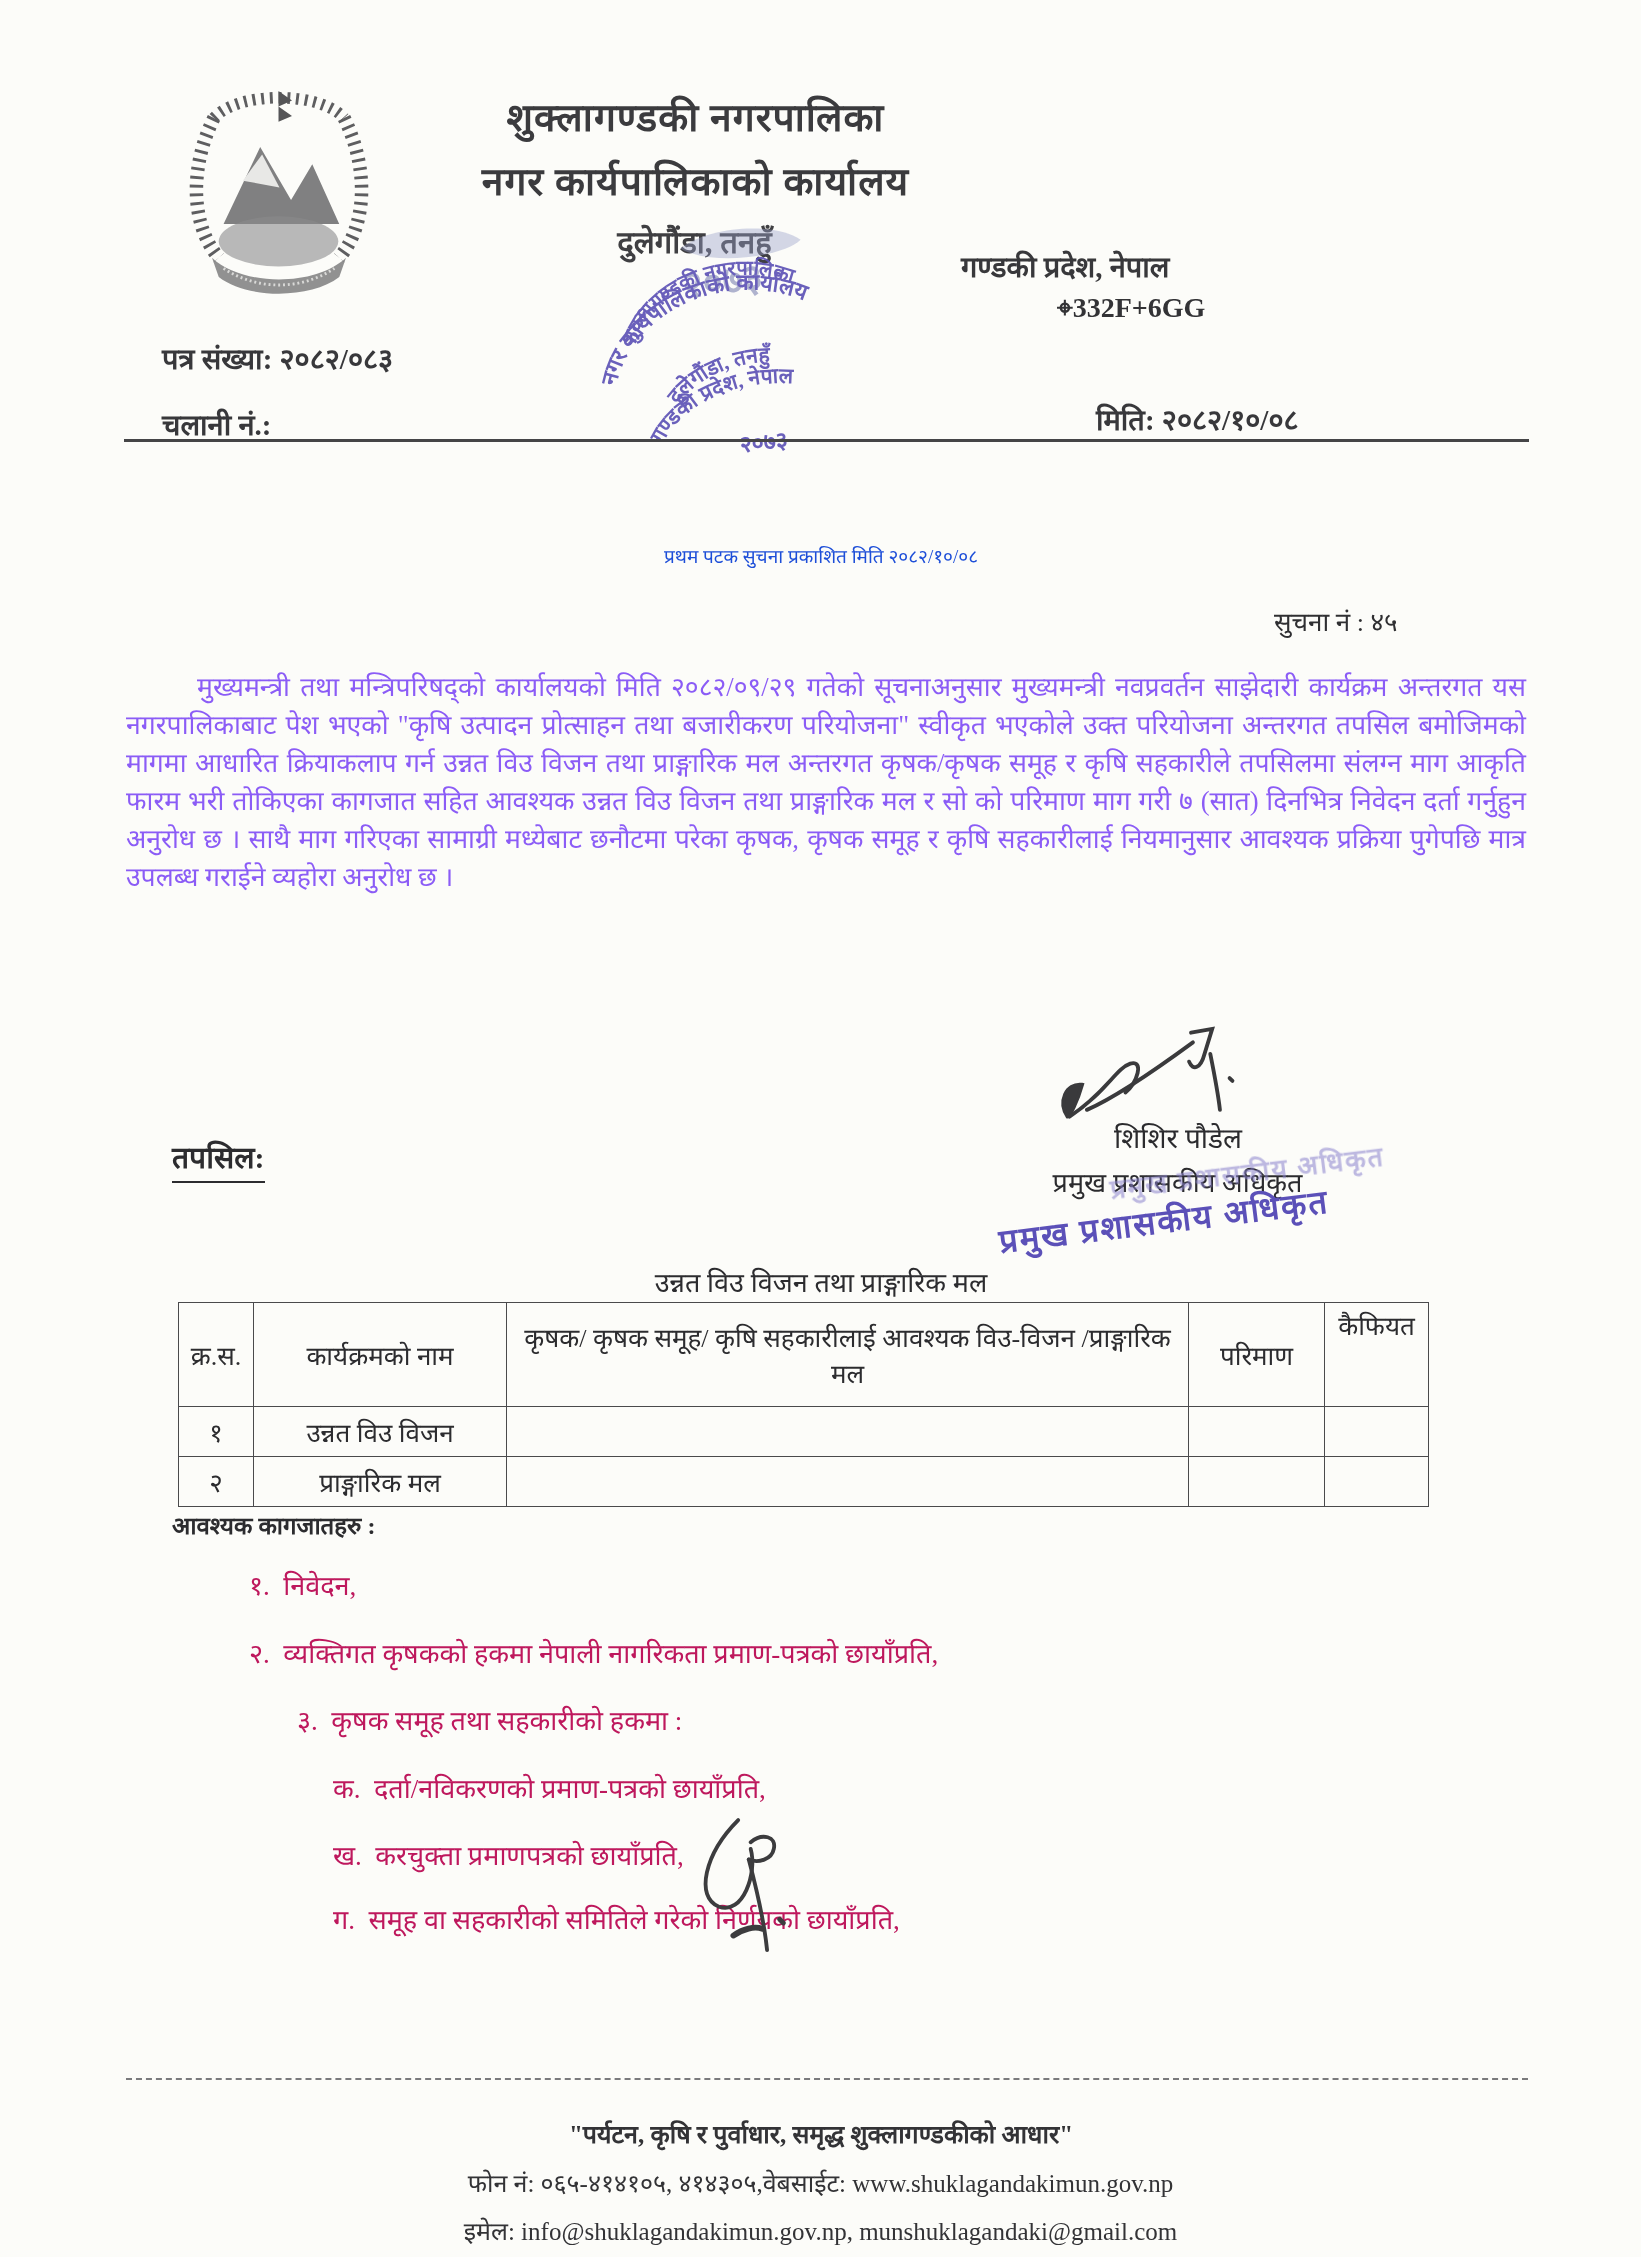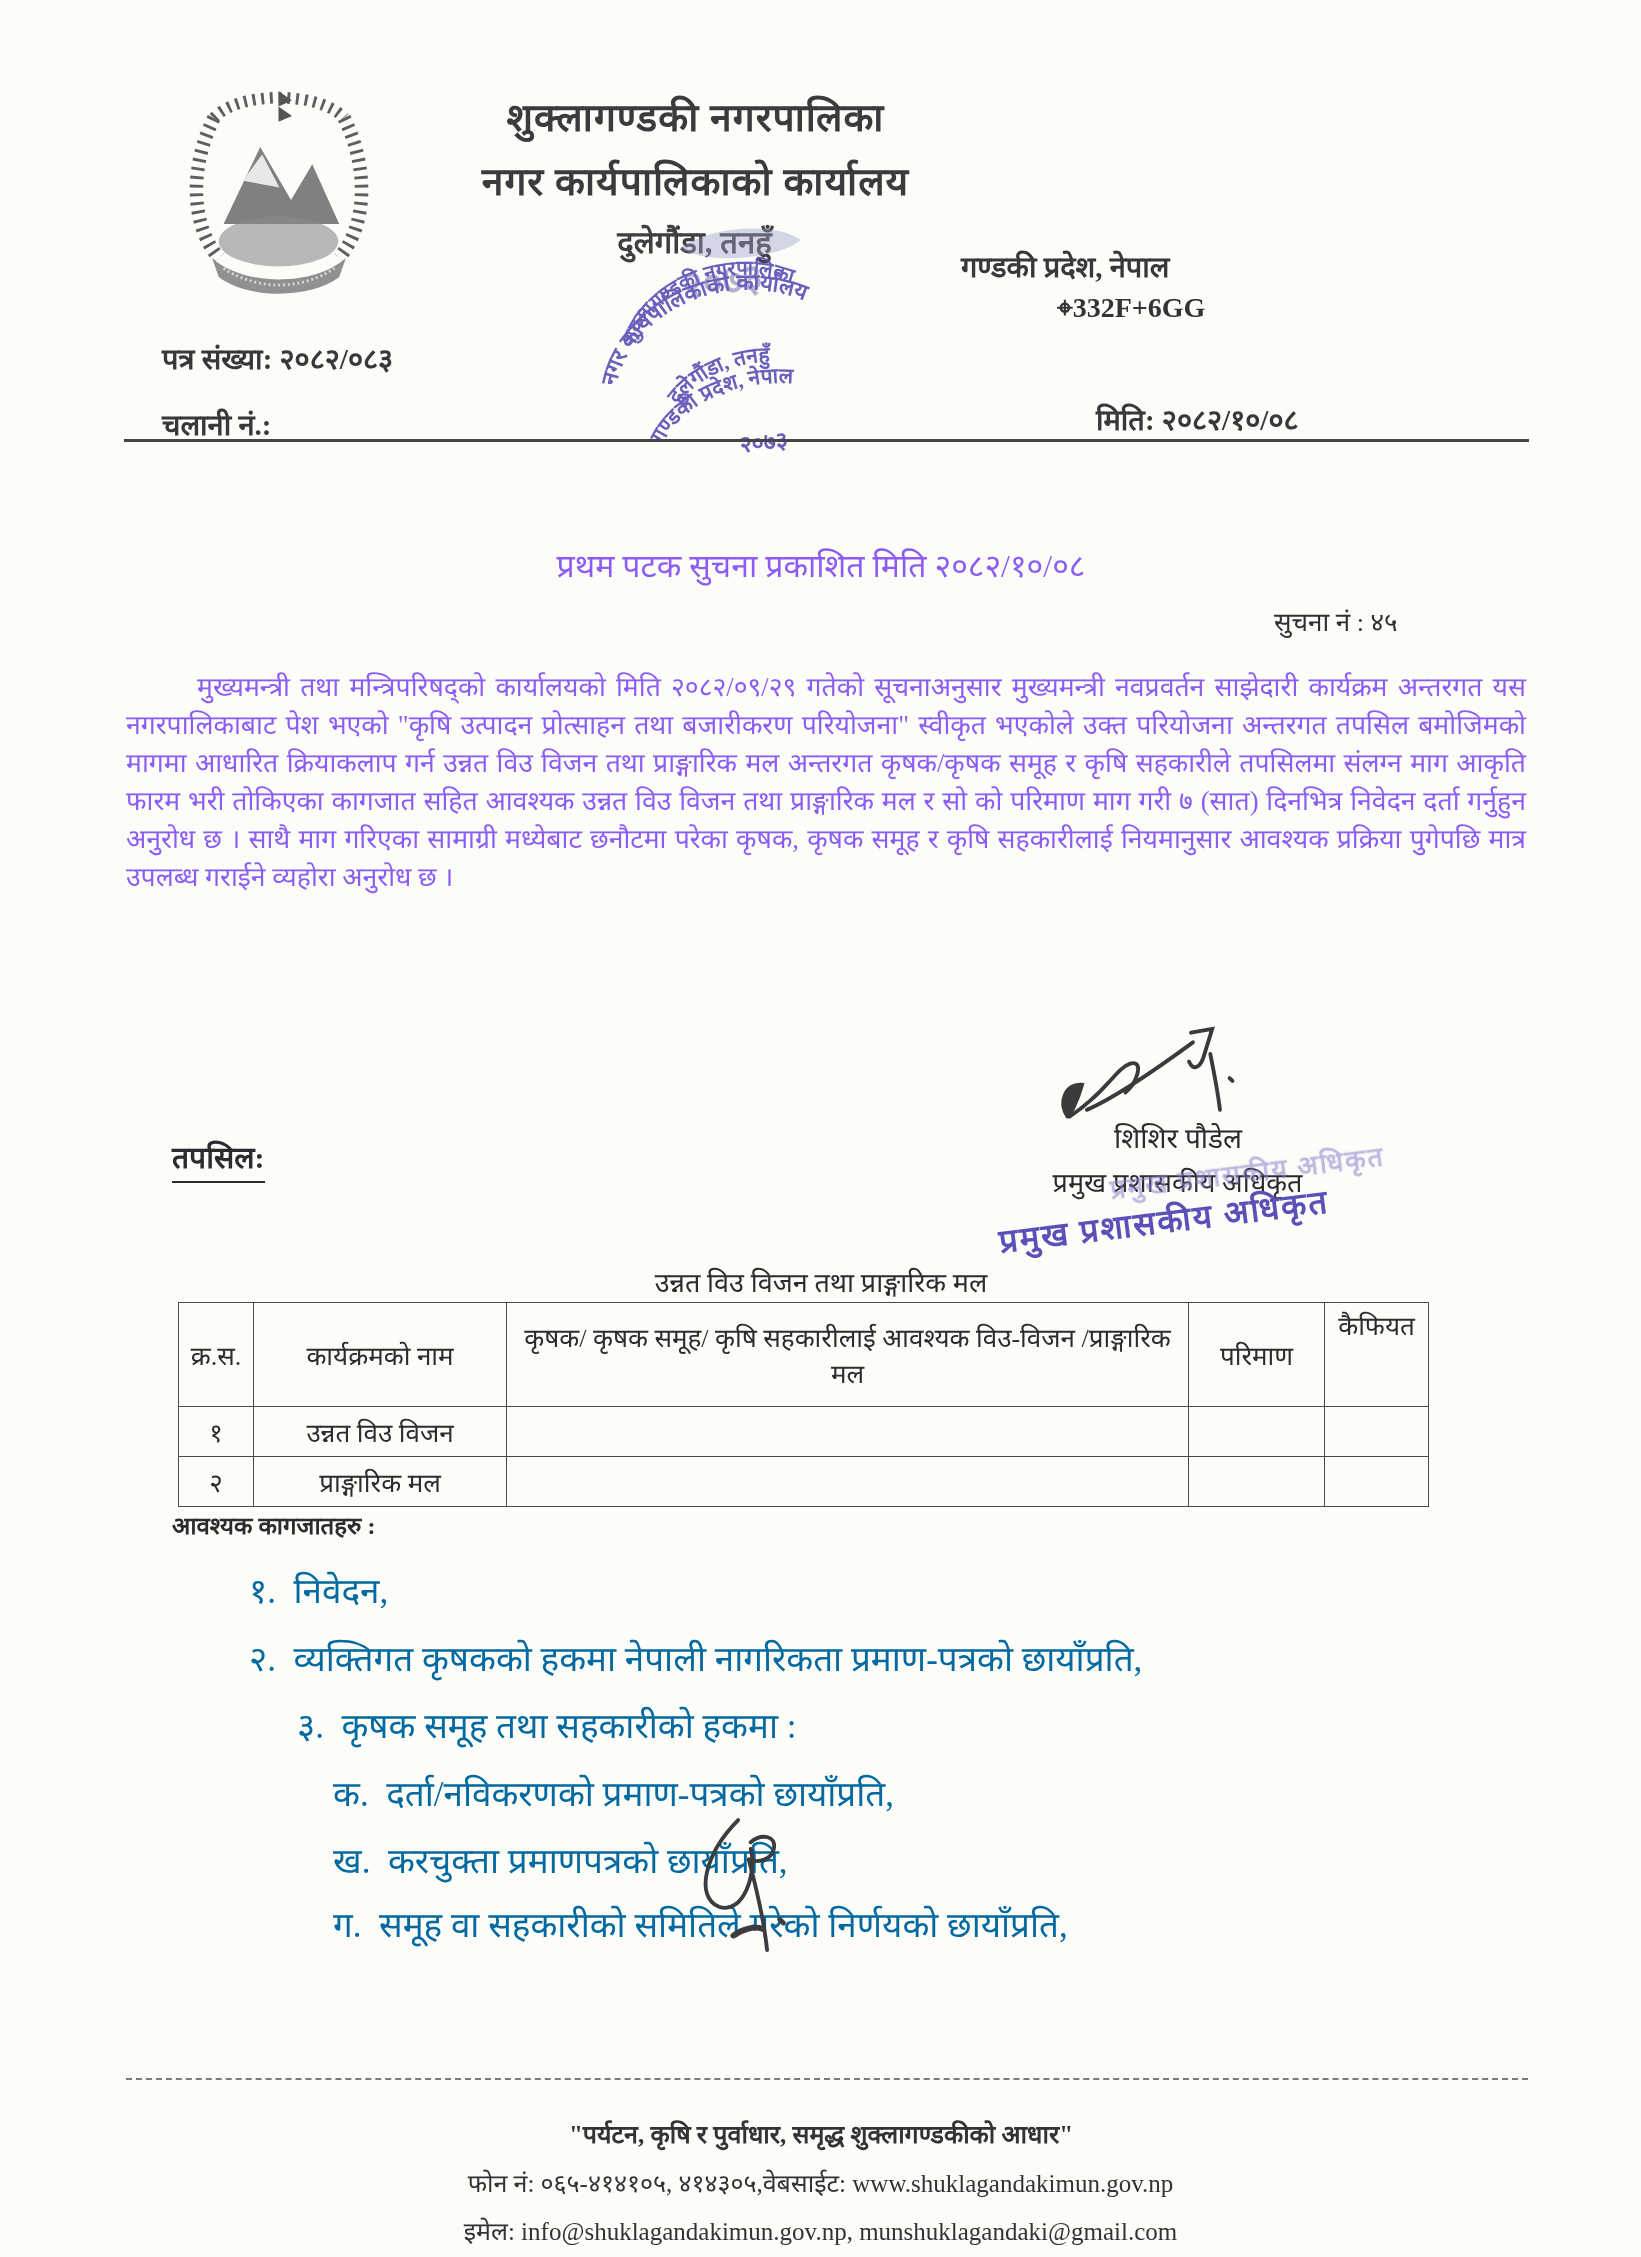--- a/index.html
+++ b/index.html
@@ -12,21 +12,21 @@
   }
   .page{position:absolute;inset:0;}
   .abs{position:absolute;}
   .ctr{text-align:center;}
   .hdr1{font-size:39px;font-weight:bold;color:#3b3b3e;letter-spacing:1px;}
   .hdr2{font-size:39px;font-weight:bold;color:#3b3b3e;letter-spacing:1px;}
   .hdr3{font-size:31px;font-weight:bold;color:#3f3f42;}
   .meta{font-size:29px;font-weight:bold;color:#38383b;}
   .rule{height:2.9px;background:#454547;}
   .title{font-size:30px;font-weight:600;color:#2c2c2f;}
-  .subtitle{font-size:32px;font-weight:500;color:#8b5cf6;}
+  .subtitle{font-size:19px;font-weight:500;color:#1d4ed8;}
   .noticeno{font-size:26px;color:#2f2f32;}
   .bodytext{
     font-size:26.6px;line-height:38px;text-align:justify;
     text-indent:71px;color:#8b5cf6;
   }
   .sig-name{font-size:28px;color:#2b2b2e;}
   .sig-desg{font-size:27px;color:#2b2b2e;}
   .stamp-line{
     font-size:33px;font-weight:bold;color:#5b50b8;white-space:nowrap;
     transform:rotate(-7deg);transform-origin:left center;letter-spacing:1.9px;
@@ -34,21 +34,21 @@
   .stamp-line.ghost{color:#8a82cd;opacity:.55;filter:blur(0.6px);}
   .tapsil{font-size:30px;font-weight:bold;color:#2c2c2f;border-bottom:2.9px solid #2c2c2f;padding-bottom:3.9px;}
   .tbl-title{font-size:27px;color:#2c2c2f;}
   table.sch{border-collapse:collapse;table-layout:fixed;}
   table.sch th,table.sch td{
     border:1.9px solid #4a4a4c;font-weight:normal;
     font-size:26px;color:#2c2c2f;text-align:center;vertical-align:middle;
     padding:3.9px 5.8px;background:transparent;
   }
   .doc-head{font-size:24px;font-weight:600;color:#2c2c2f;text-align:center;}
-  .li{font-size:35px;color:#0369a1;}
+  .li{font-size:27px;color:#be185d;}
   .footer-line{border-top:2.9px dashed #7a7a7c;}
   .foot{font-size:25px;color:#333336;}
   .pluscode{font-size:28px;font-weight:bold;color:#333336;font-family:"Liberation Serif",serif;}
   .stamp-svg text{font-family:"Liberation Serif","DejaVu Serif",serif;font-weight:bold;}
 </style>
 </head>
 <body>
 
 <div class="page">
 

